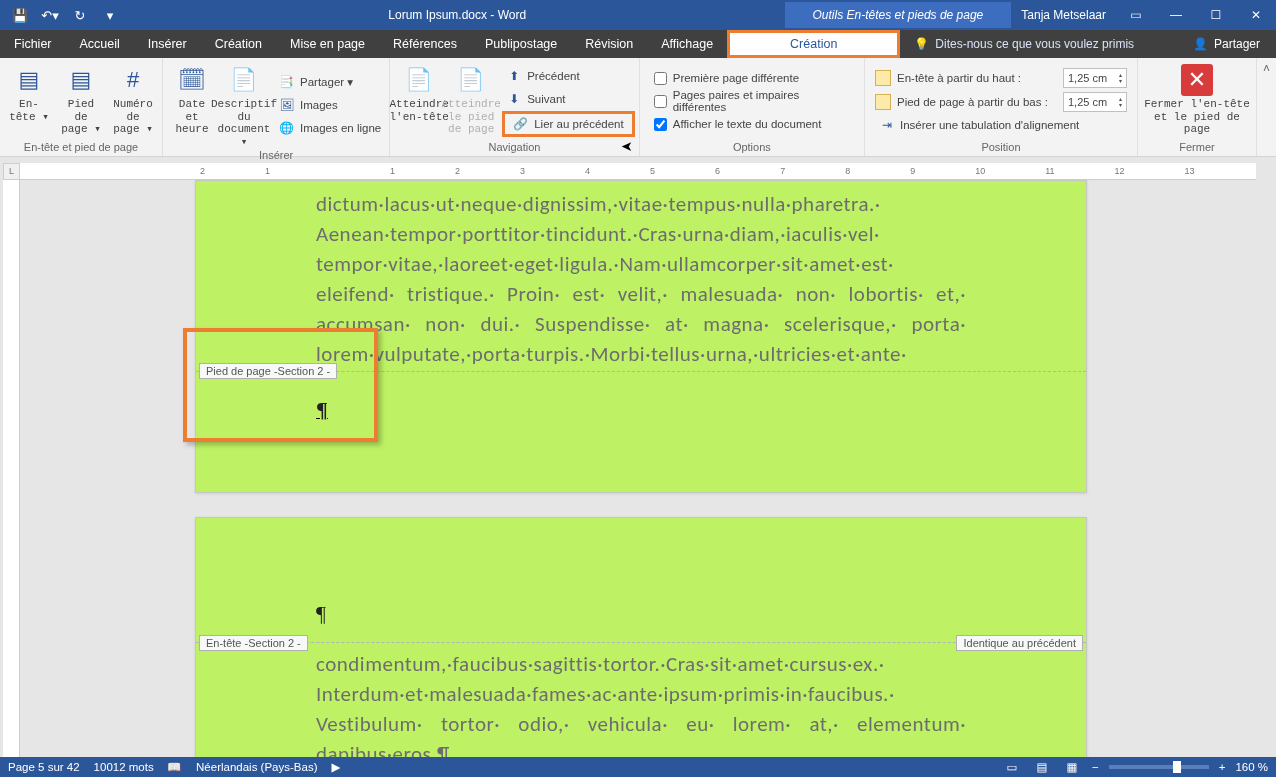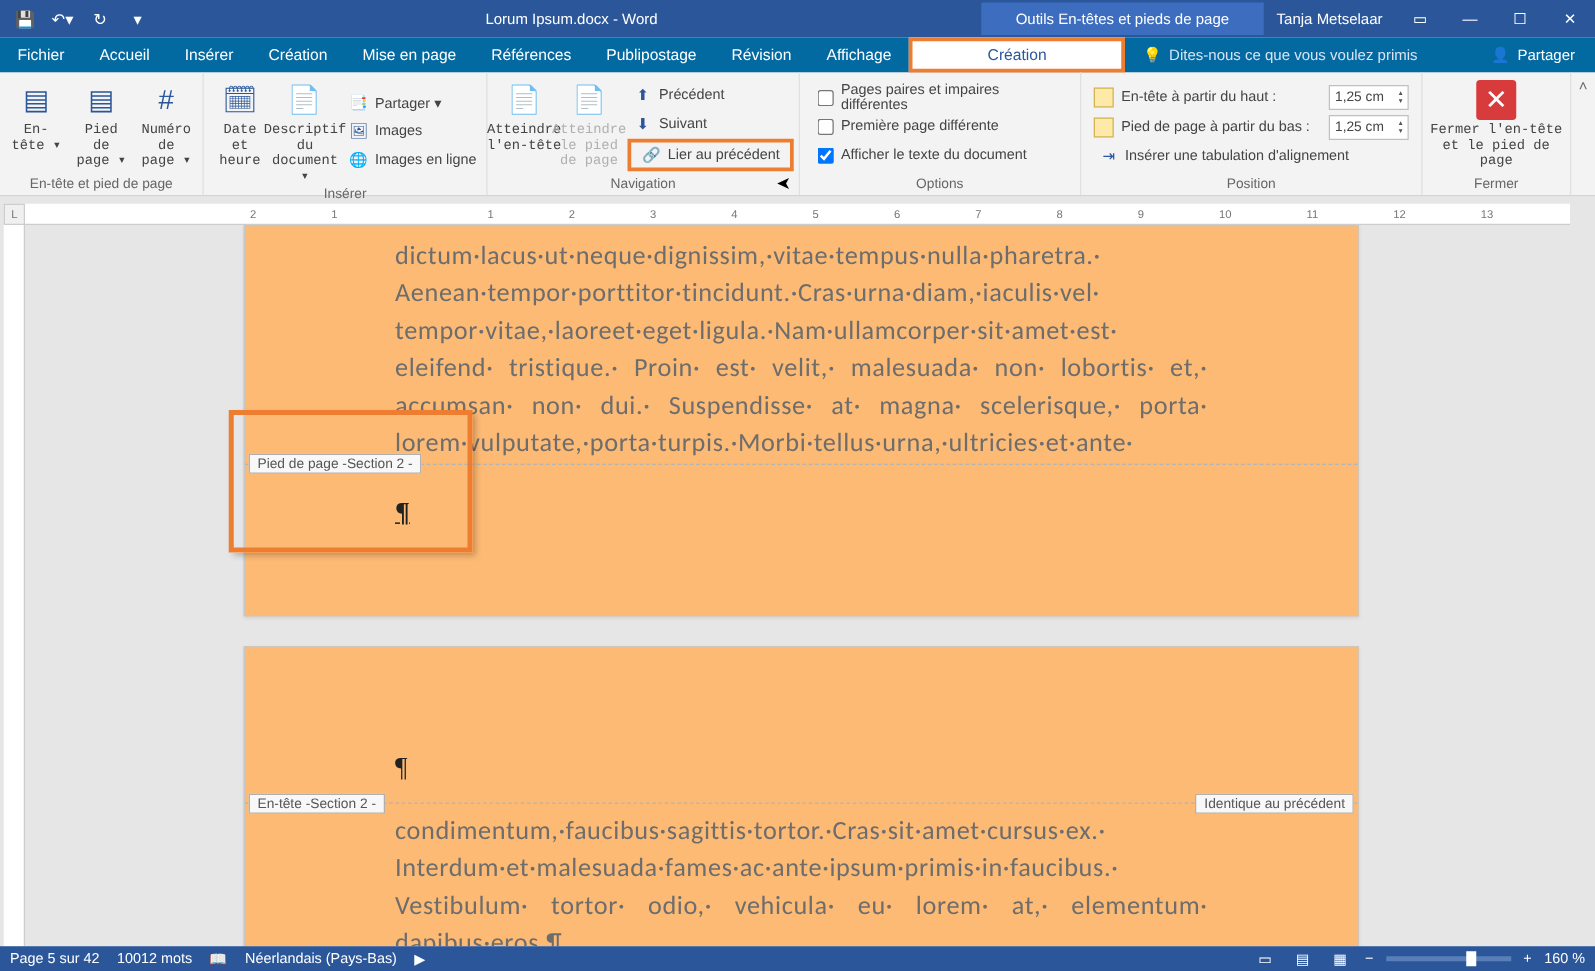--- a/index.html
+++ b/index.html
@@ -3,27 +3,27 @@
 <meta charset="utf-8">
 <style>
 * { margin: 0; padding: 0; box-sizing: border-box; font-family: "Segoe UI", Tahoma, sans-serif; }
 body { width: 1276px; height: 777px; background: #e6e6e6; overflow: hidden; position: relative; font-size: 12px; }
 
 
 .titlebar { display: flex; align-items: center; height: 30px; background: #2b579a; color: #fff; }
 .qat { display: flex; gap: 6px; padding: 0 8px; align-items: center; }
 .qat .qbtn { width: 24px; height: 24px; display:flex; align-items:center; justify-content:center; font-size:13px; color:#fff; }
 .title-center { flex:1; text-align:center; font-size:12px; }
-.title-context { background:#3d6dbf; padding:6px 28px; font-size:12px; }
+.title-context { background:#3d6dbf; padding:6px 28px; font-size:12px;font-style:italic; }
 .title-user { padding:0 10px; }
 .winbtns { display:flex; }
 .winbtns div { width:40px; height:30px; display:flex; align-items:center; justify-content:center; }
 
 
-.tabs { display:flex; align-items:center; height:28px; background:#0369a1; color:#fff;text-align:center; }
+.tabs { display:flex; align-items:center; height:28px; background:#404040; color:#fff;text-align:center; }
 .tab { padding:0 14px; height:28px; display:flex; align-items:center; font-size:12.5px; }
 .tab.context { border:3px solid #ed7d31; background:#fff; color:#2b579a; padding:0 60px; margin-left:0; }
 .tell { margin-left:14px; display:flex; align-items:center; gap:6px; font-size:12px; color:#d7e3f4; }
 .share { margin-left:auto; padding:0 16px; display:flex; align-items:center; gap:6px; font-size:12px; }
 
 
 .ribbon { display:flex; background:#f3f3f3; border-bottom:1px solid #d4d4d4; height:99px; }
 .group { display:flex; flex-direction:column; border-right:1px solid #e0e0e0; padding:0 4px; }
 .group-body { flex:1; display:flex; gap:2px; padding-top:3px; }
 .group-label { text-align:center; font-size:11px; color:#666; padding-bottom:3px; }
@@ -43,21 +43,21 @@
 .closebtn .bicon { color:#fff; background:#d83b3b; border-radius:3px; }
 
 
 .ruler-h { position:absolute; left:20px; top:163px; right:20px; height:17px; background:#fff; border-bottom:1px solid #cdcdcd; font-size:9px; color:#777; overflow:hidden;}
 .ruler-h .marks { position:absolute; left:180px; top:0; height:100%; display:flex; gap:60px; align-items:center;}
 .ruler-v { position:absolute; left:3px; top:180px; width:17px; bottom:20px; background:#fff; border-right:1px solid #cdcdcd; }
 .ruler-corner { position:absolute; left:3px; top:163px; width:17px; height:17px; background:#f0f0f0; border:1px solid #cdcdcd; font-size:9px; color:#777; text-align:center; line-height:15px;}
 
 
 .docarea { position:absolute; left:20px; top:180px; right:20px; bottom:20px; overflow:hidden; }
-.page { position:absolute; left:175px; width:892px; background:#fdba74; border:1px solid #c6c6c6; box-shadow:0 1px 3px rgba(0,0,0,0.1); }
+.page { position:absolute; left:175px; width:892px; background:#bef264; border:1px solid #c6c6c6; box-shadow:0 1px 3px rgba(0,0,0,0.1); }
 .page1 { top:0; height:313px; }
 .page2 { top:337px; height:400px; }
 .bodytext { padding: 8px 120px 0 120px; font-family: Calibri, sans-serif; font-size:21px; color:#6d6d6d; text-align:justify; line-height:1.43; letter-spacing:0.5px; word-spacing:3px;}
 .dashed { border-top:1px dashed #b4b4b4; }
 .footer-area { position:relative; height:120px; padding-left:120px; padding-top:25px;text-decoration:underline; }
 .tag { position:absolute; background:#f8f8f8; border:1px solid #b0b0b0; font-size:11px; color:#555; padding:1px 6px; }
 .footer-tag { left:3px; top:-9px; }
 .highlight-box { position:absolute; border:4px solid #ed7d31; box-shadow:3px 3px 5px rgba(0,0,0,0.25);}
 .pilcrow { font-family:"Times New Roman", serif; font-size:22px; color:#222; }
 .cursor { position:absolute; top:138px; left:621px; font-size:14px; color:#000; transform:scaleX(-1);}
@@ -192,25 +192,25 @@
       </div>
     </div>
     <div class="group-label">Navigation</div>
   </div>
 
   <div class="group">
     <div class="group-body">
       <div class="stack" style="padding:2px 6px;">
         <label class="chk">
             <input type="checkbox" style="">
-            <span>Pages paires et impaires différentes</span>
+            <span>Première page différente</span>
           </label>
         <label class="chk">
             <input type="checkbox" style="">
-            <span>Première page différente</span>
+            <span>Pages paires et impaires différentes</span>
           </label>
         <label class="chk">
             <input type="checkbox" checked="" style="">
             <span>Afficher le texte du document</span>
           </label>
       </div>
     </div>
     <div class="group-label">Options</div>
   </div>
 

